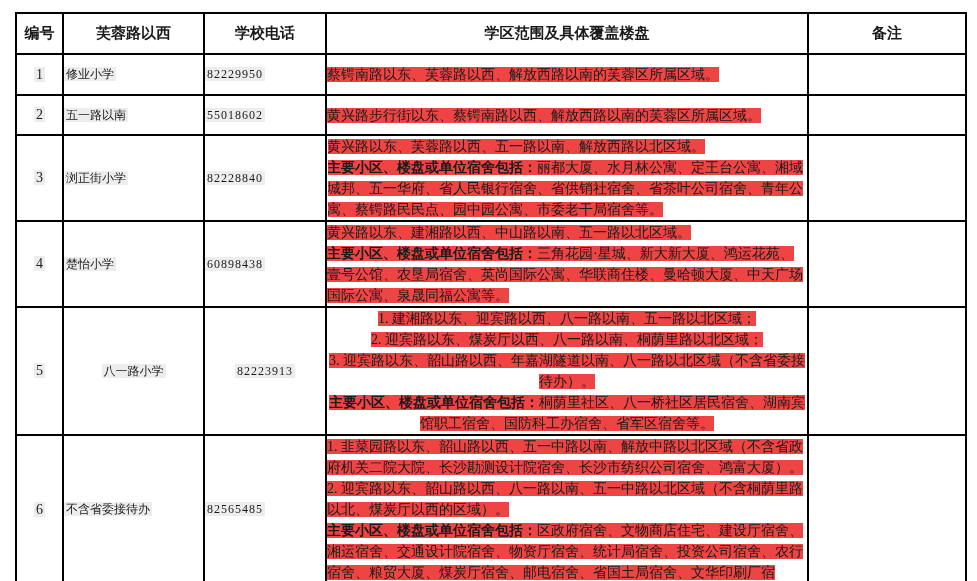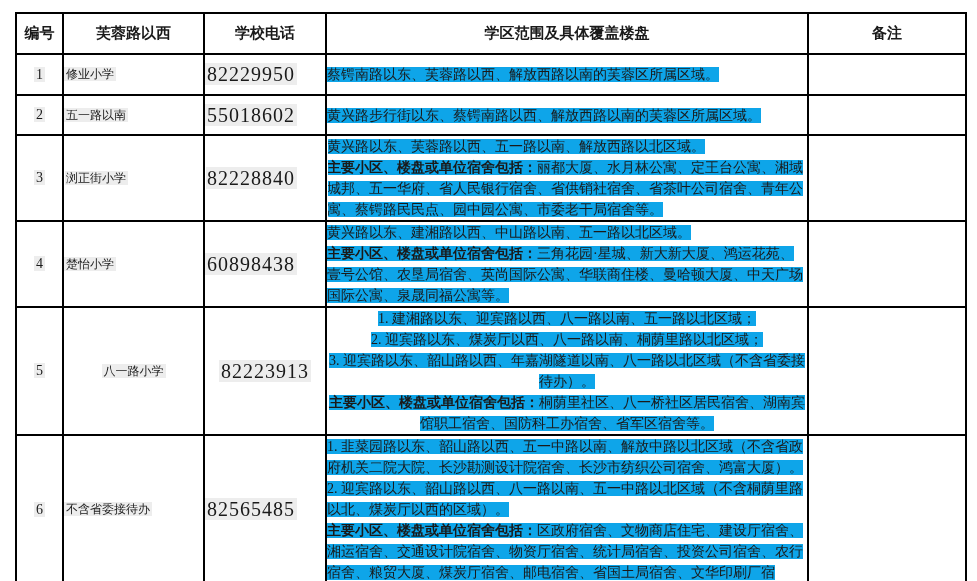--- a/index.html
+++ b/index.html
@@ -53,33 +53,33 @@
 
   td.no-cell {
     text-align: center;
     font-size: 14px;
   }
   td.name-cell {
     font-size: 12px;
     padding-left: 9px;
   }
   td.phone-cell {
-    font-size: 20px;
+    font-size: 12px;
     padding-left: 8px;
     letter-spacing: 1px;
   }
   td.desc-cell {
     vertical-align: middle;
     font-size: 14px;
     padding: 1px 6px 1px 8px;
     line-height: 21px;
   }
   .para { margin: 0; }
   .seg {
-    background: #0ea5e9;
+    background: #ef4444;
     box-decoration-break: clone;
     font-family: Liberation Serif, serif;
     -webkit-box-decoration-break: clone;
   }
   .seg.bold { font-weight: bold; }
   .cell-txt {
     background: #ededed;
     padding: 0 2px;
   }
   td.note-cell { background: #ffffff; }

